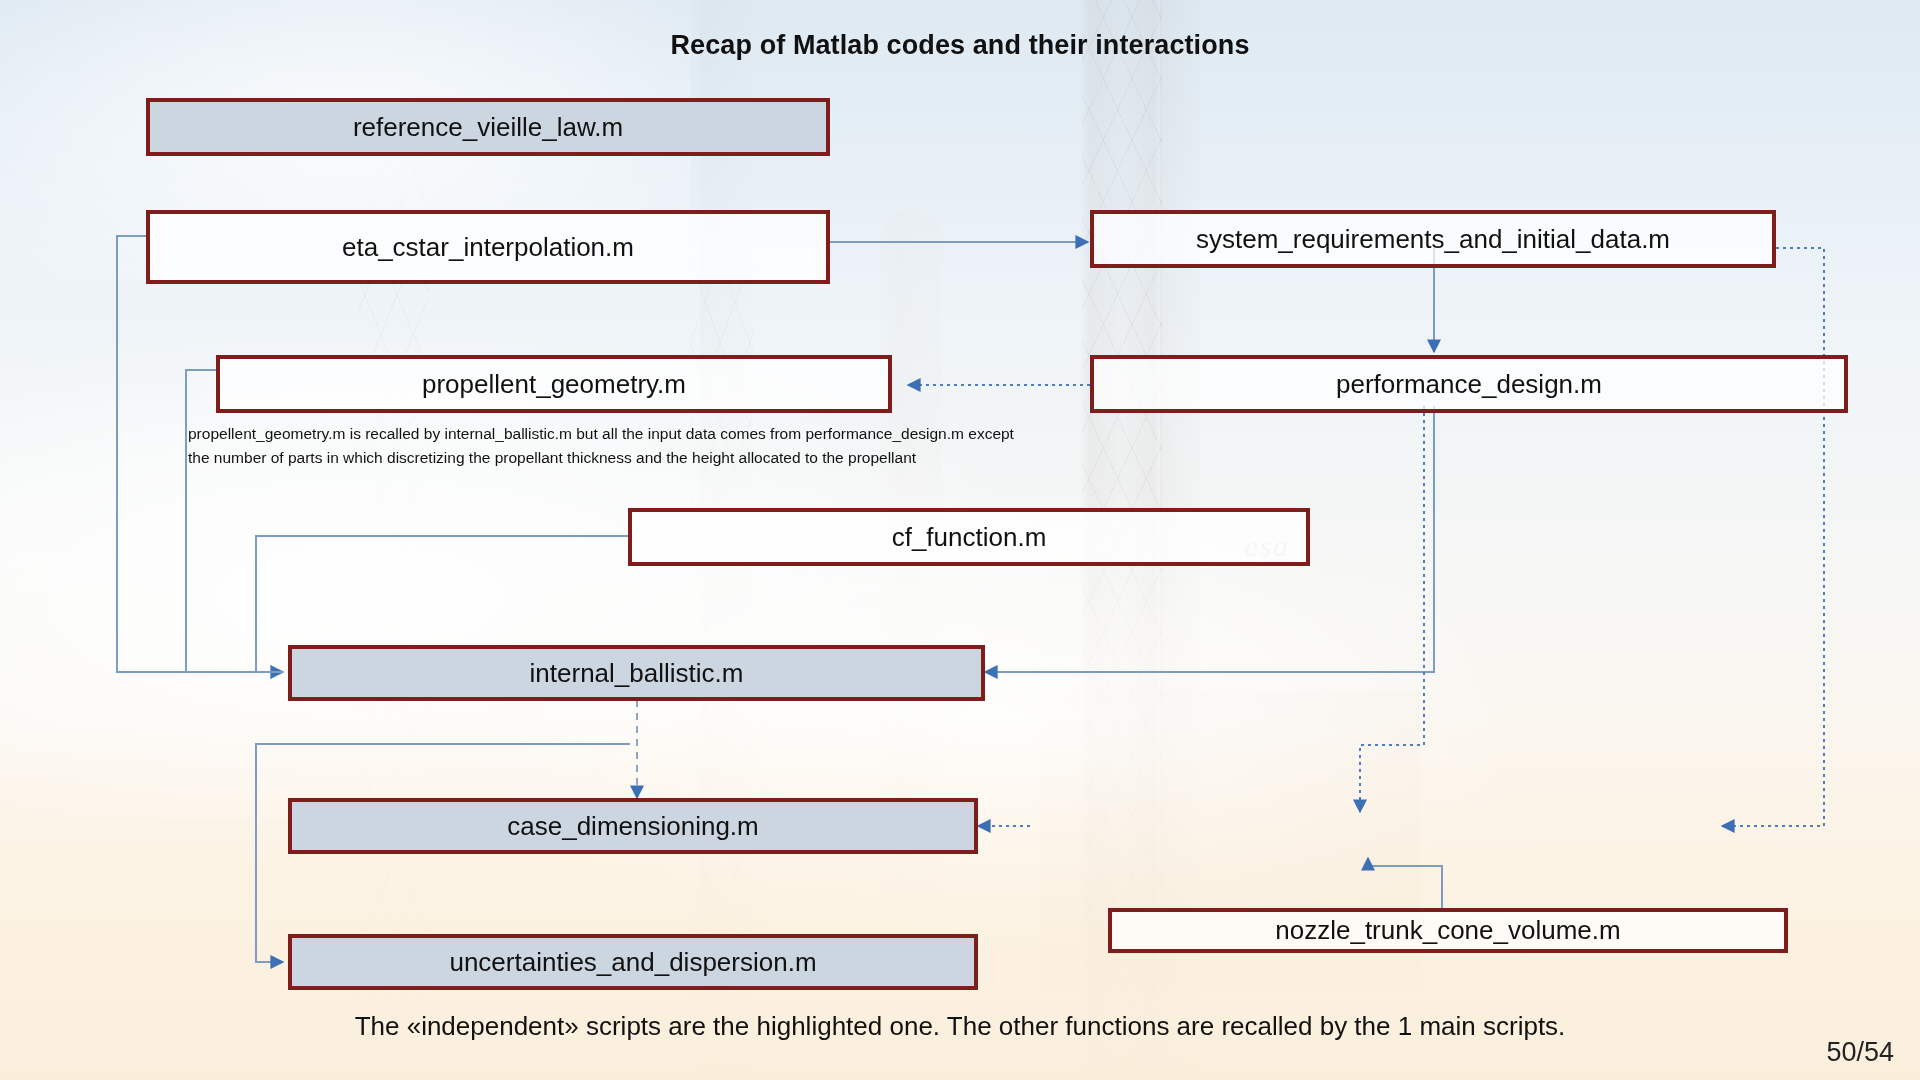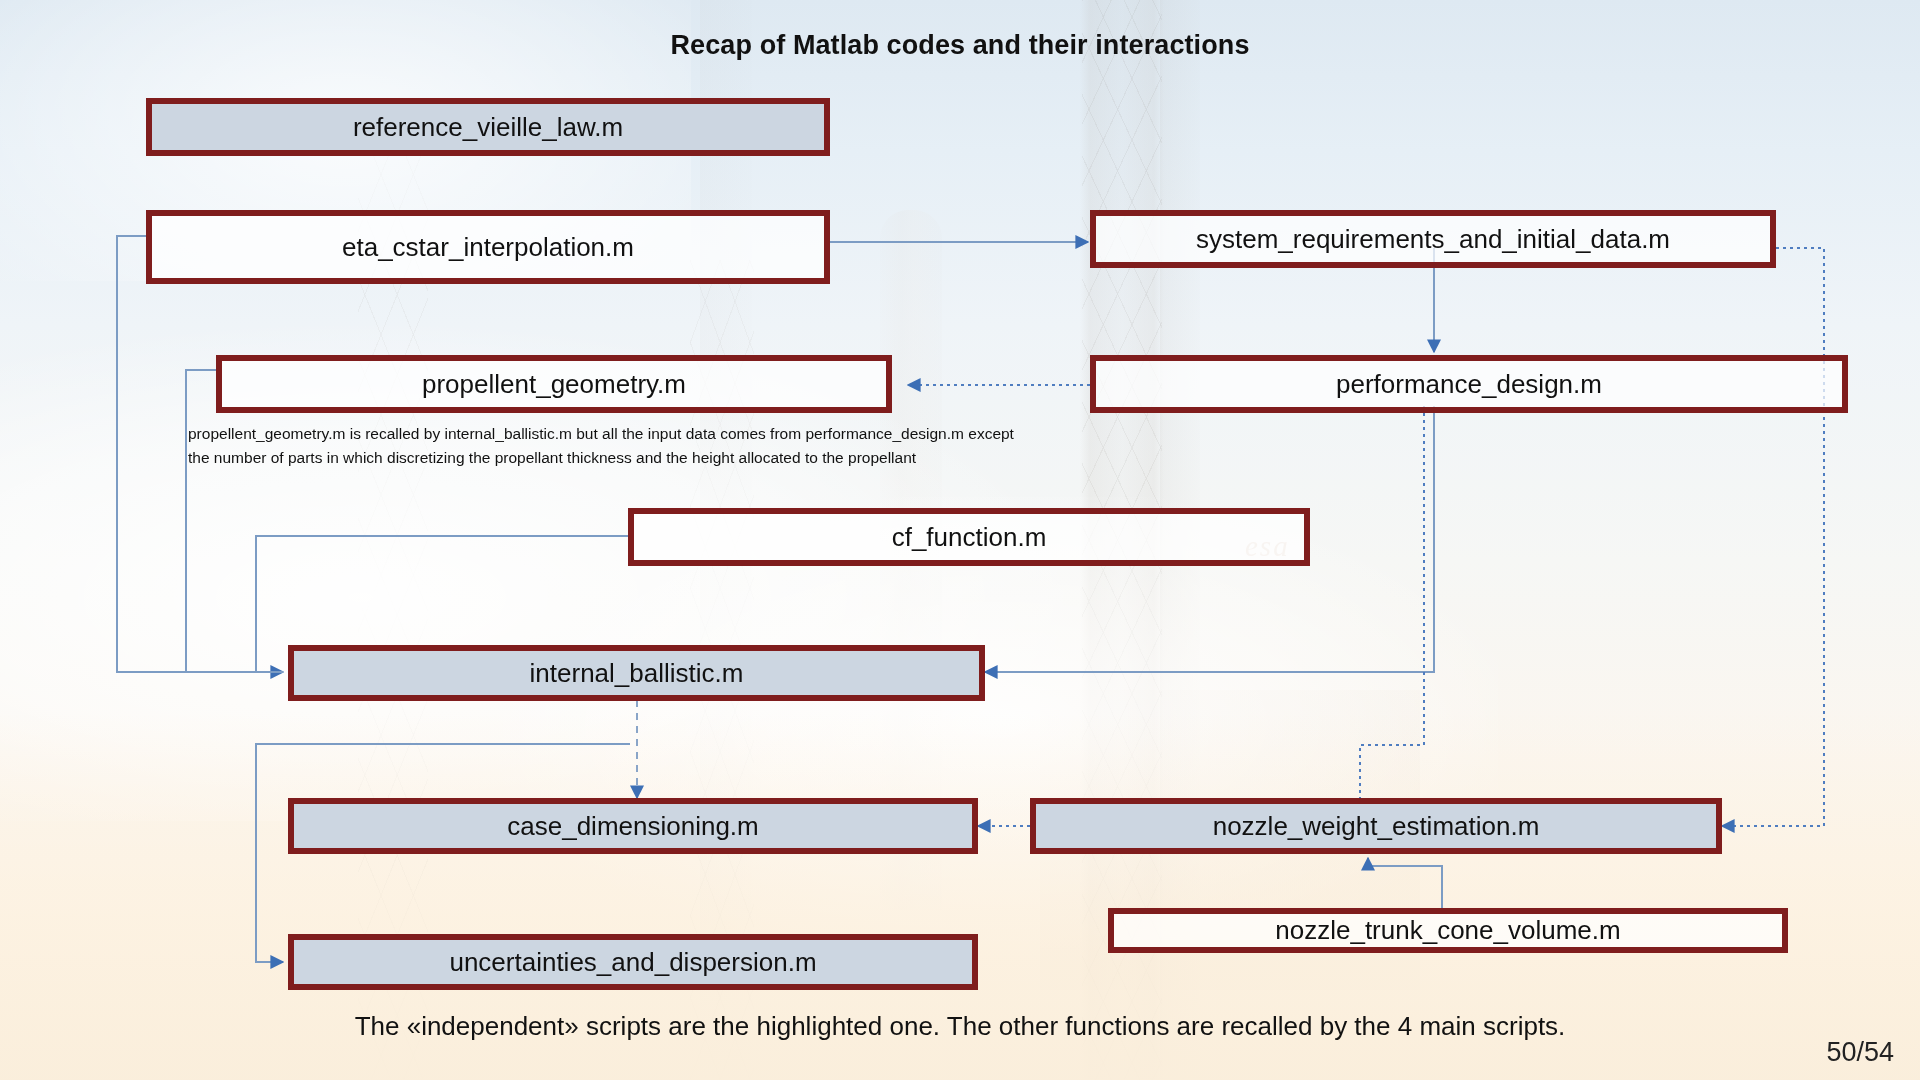--- a/index.html
+++ b/index.html
@@ -59,21 +59,21 @@
                repeating-linear-gradient(70deg, rgba(125,118,110,.4) 0 1px, rgba(0,0,0,0) 1px 28px);}
 
   
   #slide{position:absolute;inset:0;}
   .title{
     position:absolute;left:0;right:0;top:30px;text-align:center;
     font-size:27px;font-weight:bold;color:#111;letter-spacing:.1px;
   }
   .node{
     position:absolute;box-sizing:border-box;
-    border:6px solid #7f1d1d;
+    border:4px solid #7f1d1d;
     display:flex;align-items:center;justify-content:center;
     font-size:26px;color:#111;white-space:nowrap;
   }
   .node.plain{background:rgba(255,255,255,.72);}
   .node.hl{background:#ccd6e1;}
   .note{
     position:absolute;font-size:15.5px;color:#111;line-height:1.55;
     text-align:justify;
   }
   .note .l2line{display:block;text-align:left;}
@@ -178,33 +178,30 @@
   </div>
 
   <div class="node hl" style="left:288px;top:645px;width:697px;height:56px;">
     <span>internal_ballistic.m</span>
   </div>
 
   <div class="node hl" style="left:288px;top:798px;width:690px;height:56px;">
     <span>case_dimensioning.m</span>
   </div>
 
-  <div class="node hl" style="left:1030px;top:798px;width:692px;height:56px;">
-    <span>nozzle_weight_estimation.m</span>
-  </div>
 
   <div class="node hl" style="left:288px;top:934px;width:690px;height:56px;">
     <span>uncertainties_and_dispersion.m</span>
   </div>
 
   <div class="node plain" style="left:1108px;top:908px;width:680px;height:45px;">
     <span>nozzle_trunk_cone_volume.m</span>
   </div>
 
   <div class="note" style="left:188px;top:422px;width:1218px;">
     <span>propellent_geometry.m is recalled by internal_ballistic.m but all the input data comes from performance_design.m except</span>
     <span class="l2line">the number of parts in which discretizing the propellant thickness and the height allocated to the propellant</span>
   </div>
 
-  <div class="caption">The «independent» scripts are the highlighted one. The other functions are recalled by the 4 main scripts.</div>
+  <div class="caption">The «independent» scripts are the highlighted one. The other functions are recalled by the 1 main scripts.</div>
   <div class="pagenum">50/54</div>
 
 </div>
 
 </body></html>

